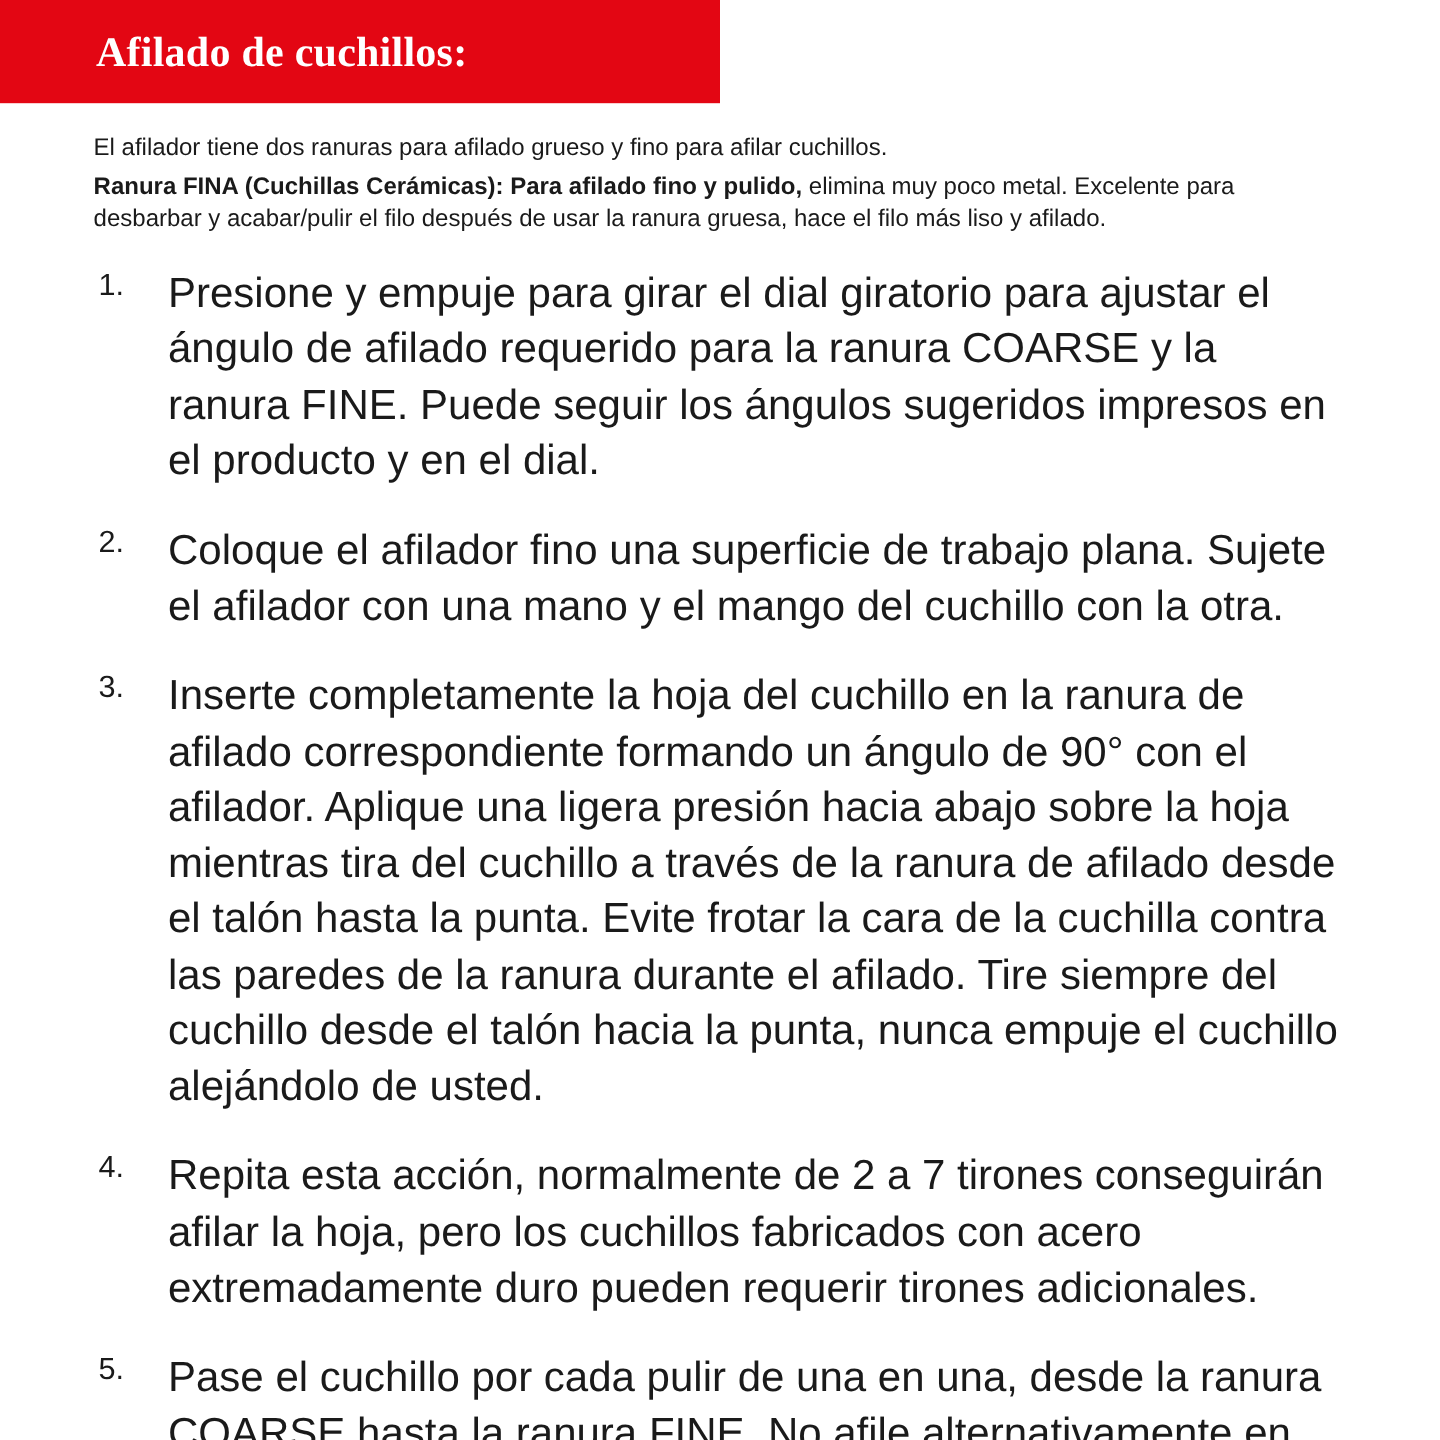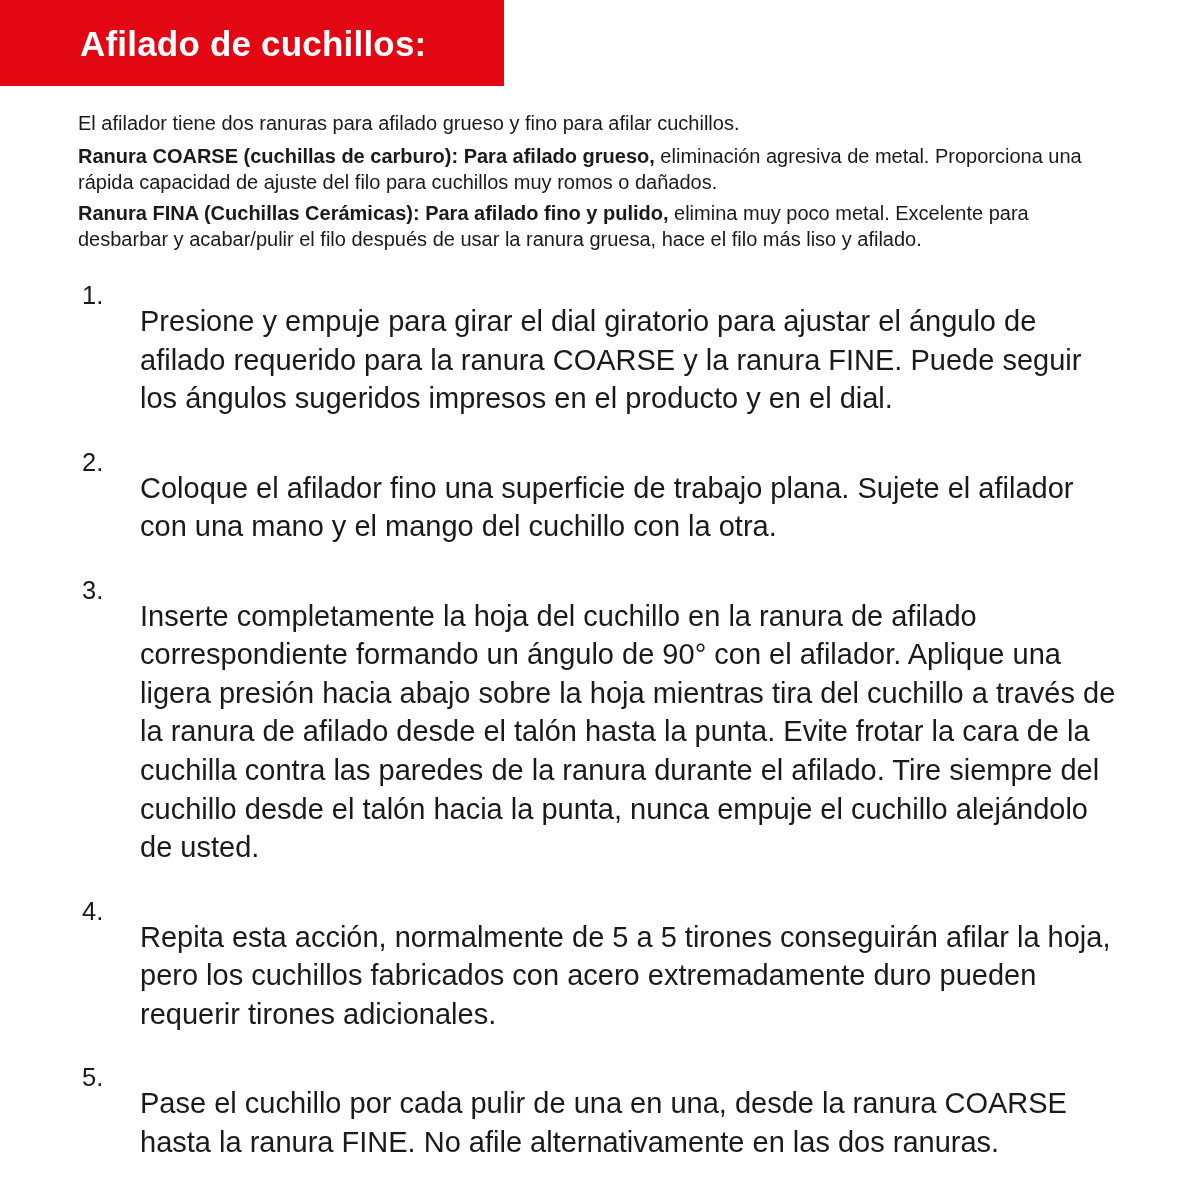--- a/index.html
+++ b/index.html
@@ -20,25 +20,26 @@
     width: 1200px;
     height: 1200px;
     box-sizing: border-box;
   }
 
   
   .header-banner {
     position: absolute;
     top: 0;
     left: 0;
-    width: 504px;
+    width: 600px;
     height: 86px;
     background: #e30613;
     display: flex;
     align-items: center;
+    font-family: Liberation Serif, serif;
   }
   .header-title {
     color: #ffffff;
     font-size: 35px;
     font-weight: bold;
     letter-spacing: 0.2px;
     padding-left: 80px;
     line-height: 1;
   }
 
@@ -78,43 +79,39 @@
     width: 62px;
     flex: 0 0 62px;
     font-size: 25.5px;
     line-height: 1.33;
     text-align: left;
     padding-left: 4px;
     box-sizing: border-box;
   }
   .step-text {
     flex: 1 1 auto;
-    font-size: 29px;
+    font-size: 35px;
     line-height: 1.33;
-    margin-top: 23px;
   }
 </style>
 </head>
 <body>
 
 <div class="page">
 
   <div class="header-banner">
     <div class="header-title">Afilado de cuchillos:</div>
   </div>
 
   <div class="content">
 
     <p class="para intro">
       <span>El afilador tiene dos ranuras para afilado grueso y fino para afilar cuchillos.</span>
     </p>
 
-    <p class="para">
-      <b>Ranura COARSE (cuchillas de carburo): Para afilado grueso,</b><span> eliminación agresiva de metal. Proporciona una rápida capacidad de ajuste del filo para cuchillos muy romos o dañados.</span>
-    </p>
 
     <p class="para">
       <b>Ranura FINA (Cuchillas Cerámicas): Para afilado fino y pulido,</b><span> elimina muy poco metal. Excelente para desbarbar y acabar/pulir el filo después de usar la ranura gruesa, hace el filo más liso y afilado.</span>
     </p>
 
     <ol class="steps" style="list-style:none;margin-left:0;padding-left:0;">
 
       <li class="step">
         <span class="step-num">1.</span>
         <span class="step-text">Presione y empuje para girar el dial giratorio para ajustar el ángulo de afilado requerido para la ranura COARSE y la ranura FINE. Puede seguir los ángulos sugeridos impresos en el producto y en el dial.</span>
@@ -125,21 +122,21 @@
         <span class="step-text">Coloque el afilador fino una superficie de trabajo plana. Sujete el afilador con una mano y el mango del cuchillo con la otra.</span>
       </li>
 
       <li class="step">
         <span class="step-num">3.</span>
         <span class="step-text">Inserte completamente la hoja del cuchillo en la ranura de afilado correspondiente formando un ángulo de 90° con el afilador. Aplique una ligera presión hacia abajo sobre la hoja mientras tira del cuchillo a través de la ranura de afilado desde el talón hasta la punta. Evite frotar la cara de la cuchilla contra las paredes de la ranura durante el afilado. Tire siempre del cuchillo desde el talón hacia la punta, nunca empuje el cuchillo alejándolo de usted.</span>
       </li>
 
       <li class="step">
         <span class="step-num">4.</span>
-        <span class="step-text">Repita esta acción, normalmente de 5 a 5 tirones conseguirán afilar la hoja, pero los cuchillos fabricados con acero extremadamente duro pueden requerir tirones adicionales.</span>
+        <span class="step-text">Repita esta acción, normalmente de 2 a 7 tirones conseguirán afilar la hoja, pero los cuchillos fabricados con acero extremadamente duro pueden requerir tirones adicionales.</span>
       </li>
 
       <li class="step">
         <span class="step-num">5.</span>
         <span class="step-text">Pase el cuchillo por cada pulir de una en una, desde la ranura COARSE hasta la ranura FINE. No afile alternativamente en las dos ranuras.</span>
       </li>
 
     </ol>
   </div>
 </div>

